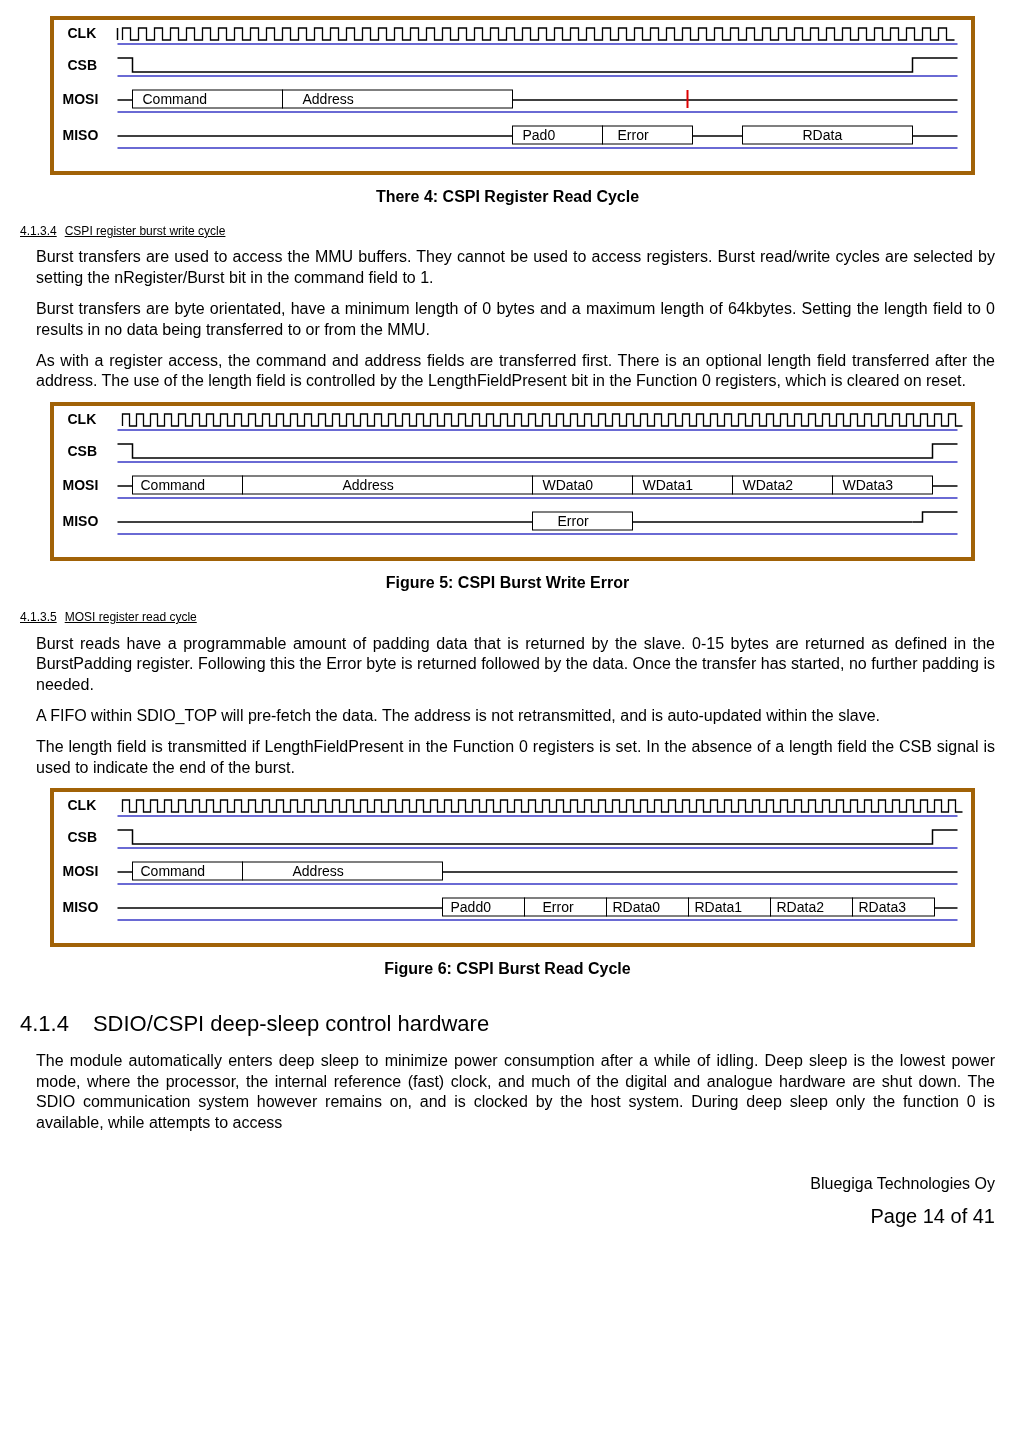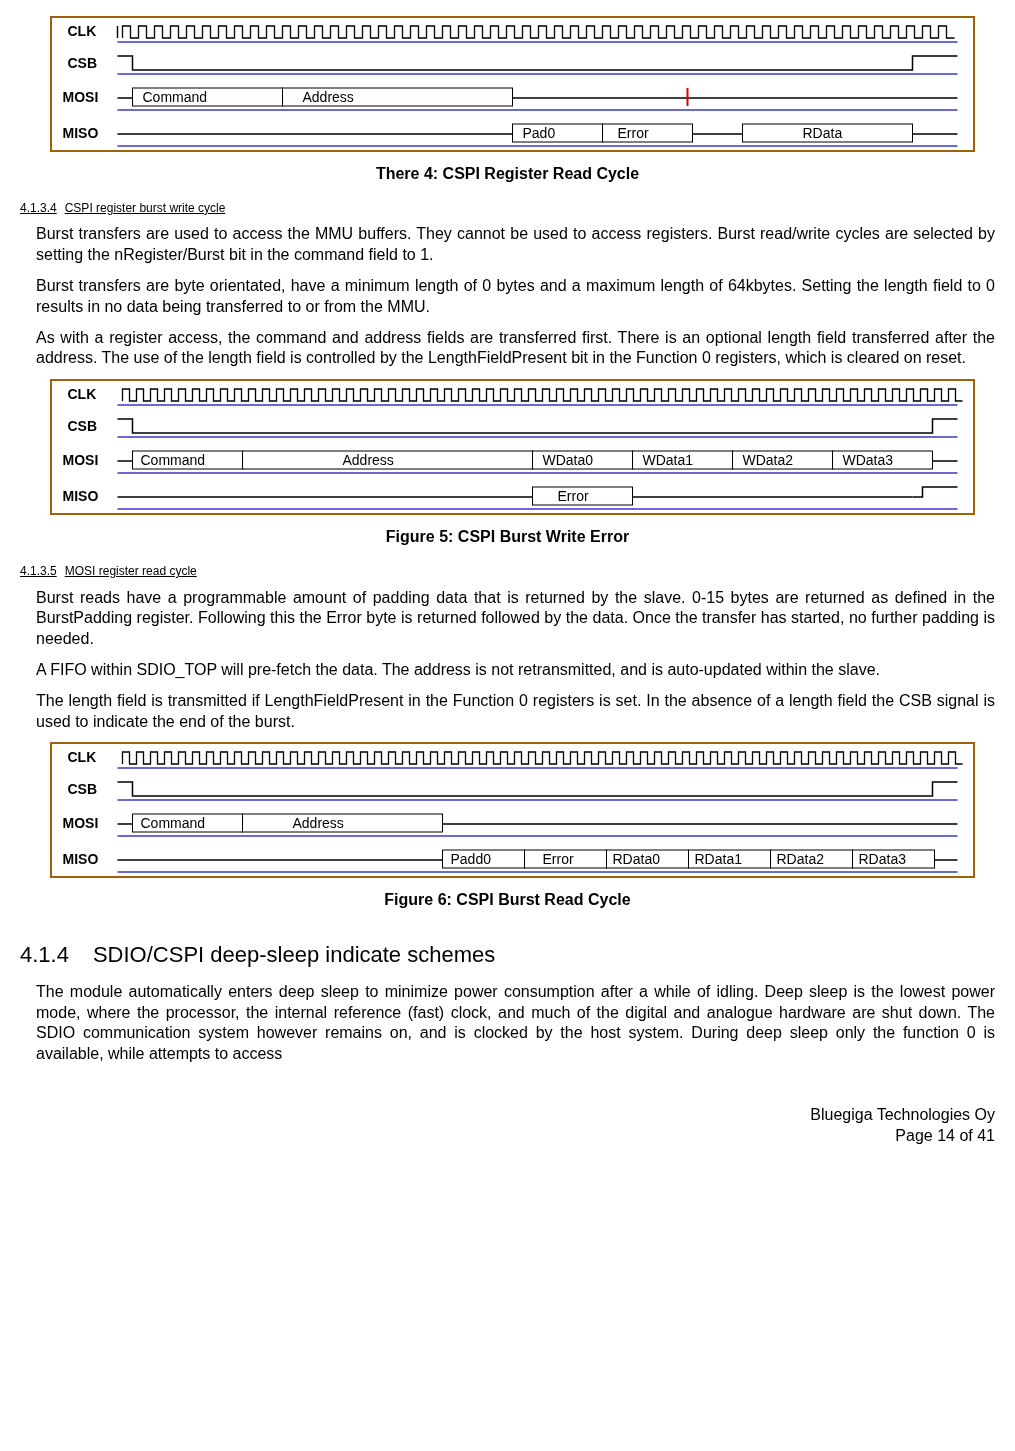--- a/index.html
+++ b/index.html
@@ -35,28 +35,29 @@
     margin: 6px 0 10px 16px;
     text-align: justify;
   }
   .footer {
     text-align: right;
     margin-top: 40px;
     font-size: 16px;
   }
   .pagenum {
     text-align: right;
-    font-size: 16px;
+    margin-top: 8px;
+    font-size: 20px;
   }
 
   
   .timing {
-    border: 2px solid #a16207;
+    border: 4px solid #a16207;
     margin: 6px 20px 6px 30px;
-    padding: 2px 4px 0 4px;
+    padding: 2px 4px 19px 4px;
     box-sizing: border-box;
   }
   .timing svg { display:block; }
   .sig-label { font-family: Arial, sans-serif; font-weight: bold; font-size: 14px; }
   .wave-label { font-family: Arial, sans-serif; font-size: 14px; }
 </style>
 </head>
 <body>
 
 <div class="timing">
@@ -190,18 +191,18 @@
   <text x="714" y="118" class="wave-label">RData2</text>
   <rect x="790" y="104" width="82" height="18" stroke="#000" fill="none"></rect>
   <text x="796" y="118" class="wave-label">RData3</text>
   <line x1="872" y1="114" x2="895" y2="114" stroke="#000" stroke-width="1.5"></line>
   <line x1="55" y1="126" x2="895" y2="126" stroke="#6a6ad4" stroke-width="2"></line>
 </svg>
 </div>
 <div class="figure-caption">Figure 6: CSPI Burst Read Cycle</div>
 
 <div class="heading2">
-  <span class="num">4.1.4</span><span>SDIO/CSPI deep-sleep indicate schemes</span>
+  <span class="num">4.1.4</span><span>SDIO/CSPI deep-sleep control hardware</span>
 </div>
 <p class="body">The module automatically enters deep sleep to minimize power consumption after a while of idling. Deep sleep is the lowest power mode, where the processor, the internal reference (fast) clock, and much of the digital and analogue hardware are shut down. The SDIO communication system however remains on, and is clocked by the host system. During deep sleep only the function 0 is available, while attempts to access</p>
 
 <div class="footer">Bluegiga Technologies Oy</div>
 <div class="pagenum">Page 14 of 41</div>
 
 </body></html>

